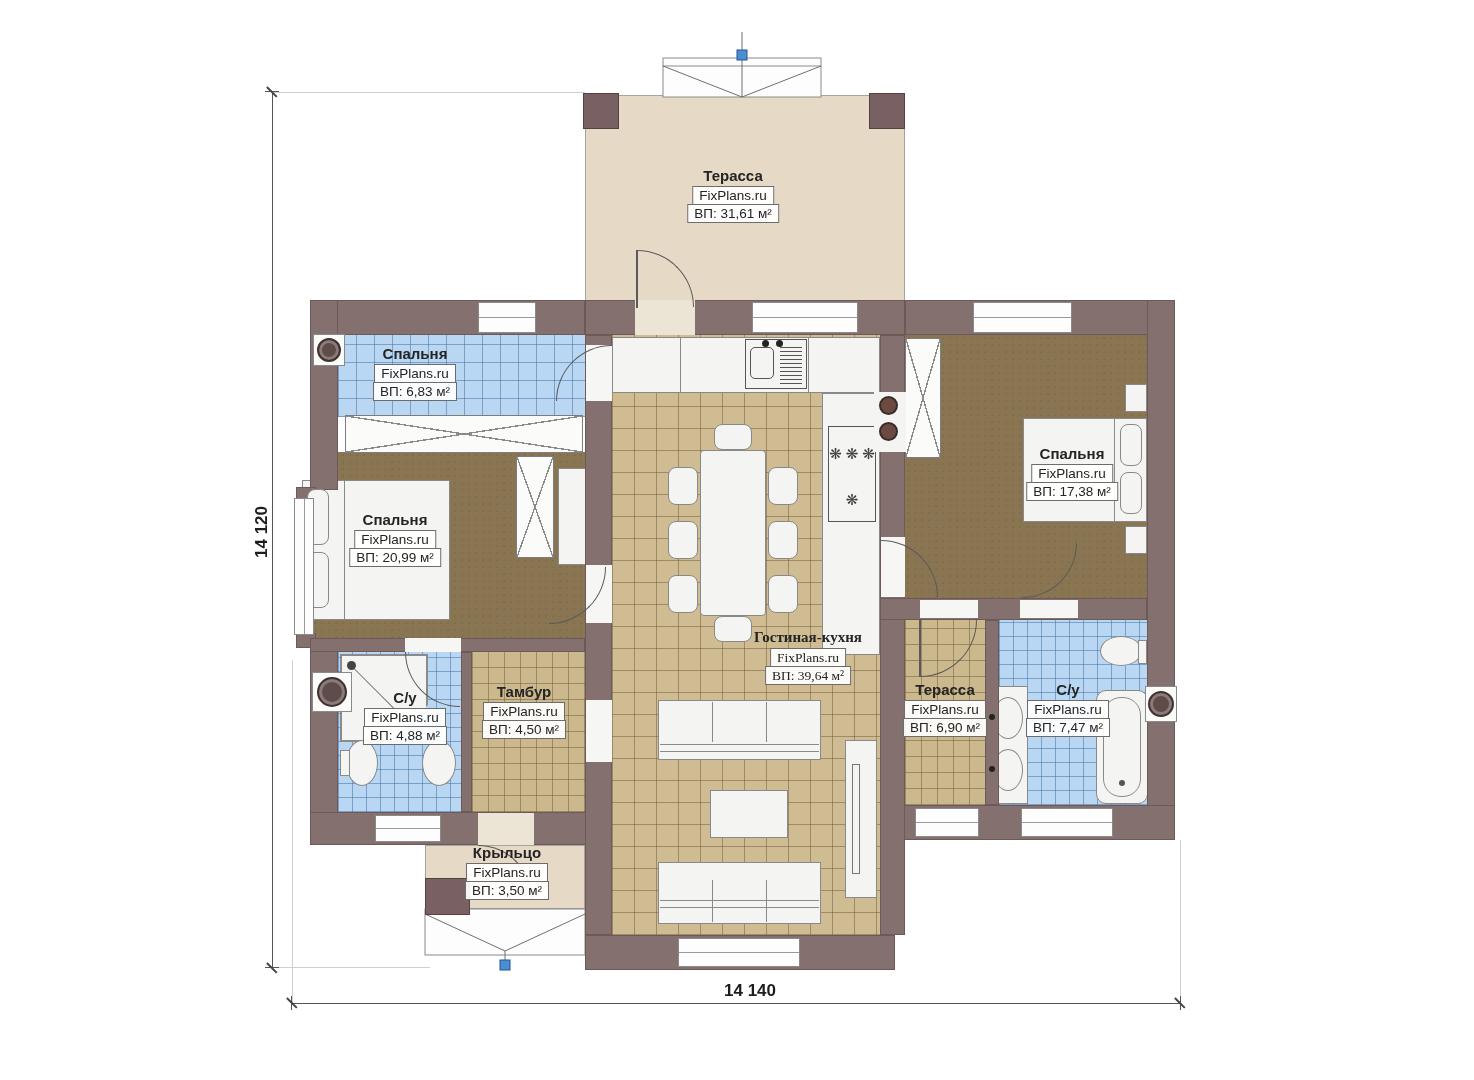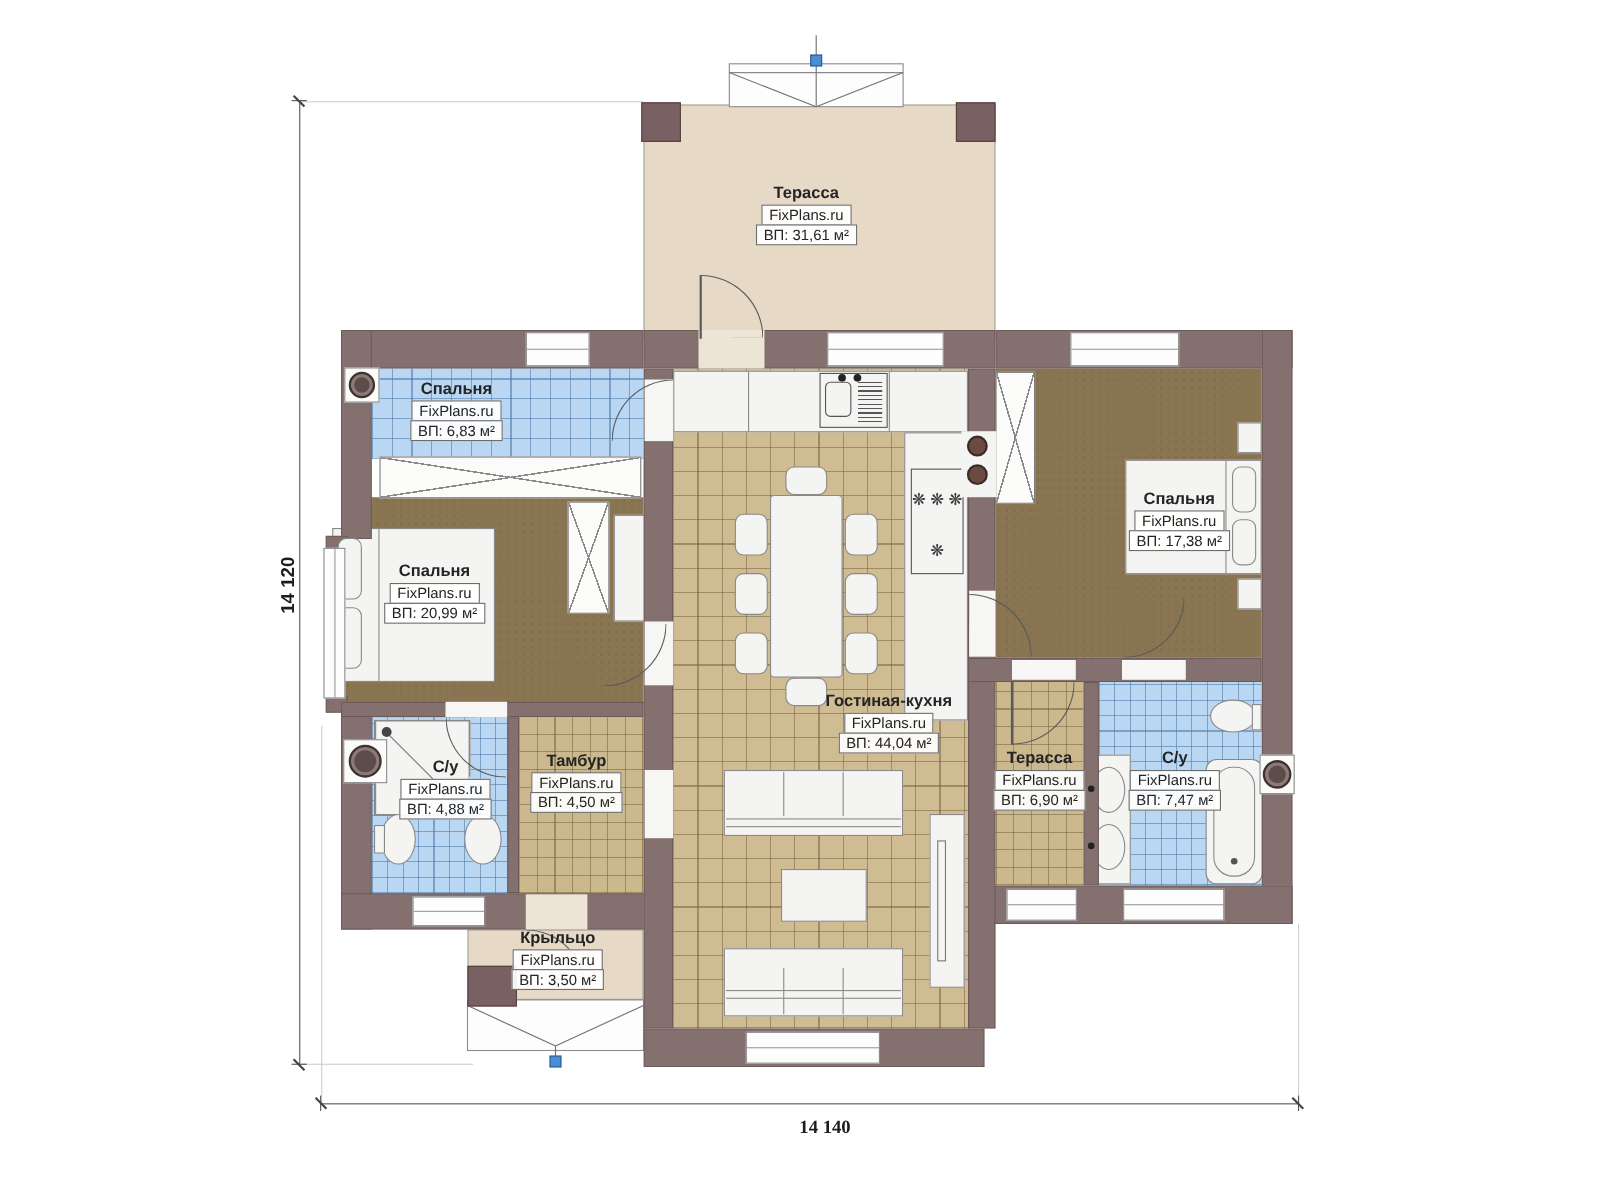--- a/index.html
+++ b/index.html
@@ -63,21 +63,21 @@
   <div class="dim" style="left:265px;top:91px;width:14px;height:1px;"></div>
   <div class="dim" style="left:265px;top:967px;width:14px;height:1px;"></div>
   <div class="slash" style="left:265px;top:91px;"></div>
   <div class="slash" style="left:265px;top:967px;"></div>
   <div class="dim-label" style="left:212px;top:522px;width:100px;transform:rotate(-90deg);">14 120</div>
   <div class="dim" style="left:292px;top:1003px;width:888px;height:1px;"></div>
   <div class="dim" style="left:291px;top:996px;width:1px;height:14px;"></div>
   <div class="dim" style="left:1180px;top:996px;width:1px;height:14px;"></div>
   <div class="slash" style="left:285px;top:1002px;"></div>
   <div class="slash" style="left:1173px;top:1002px;"></div>
-  <div class="dim-label" style="left:690px;top:1015px;width:120px;font-family:Liberation Serif, serif;">14 140</div>
+  <div class="dim-label" style="left:690px;top:981px;width:120px;">14 140</div>
 
   <svg class="abs" style="left:655px;top:18px;z-index:3;" width="175" height="82" viewBox="0 0 175 82">
     <rect x="8" y="40" width="158" height="39" fill="#fdfdfd" stroke="#8a8a8a"></rect>
     <line x1="8" y1="48" x2="166" y2="48" stroke="#8a8a8a"></line>
     <line x1="8" y1="48" x2="87" y2="79" stroke="#6f6f6f"></line>
     <line x1="166" y1="48" x2="87" y2="79" stroke="#6f6f6f"></line>
     <line x1="87" y1="14" x2="87" y2="79" stroke="#6f6f6f"></line>
     <rect x="82" y="32" width="10" height="10" fill="#4a8fd3" stroke="#24558a"></rect>
   </svg>
 
@@ -256,24 +256,24 @@
   <div class="room-label" style="left:405px;top:690px;">
     <div class="rl-name">С/у</div>
     <div class="rl-box">FixPlans.ru</div>
     <div class="rl-box">ВП: 4,88 м²</div>
   </div>
   <div class="room-label" style="left:524px;top:684px;">
     <div class="rl-name">Тамбур</div>
     <div class="rl-box">FixPlans.ru</div>
     <div class="rl-box">ВП: 4,50 м²</div>
   </div>
-  <div class="room-label" style="left:808px;top:630px;">
+  <div class="room-label" style="left:808px;top:630px;font-family:Liberation Serif, serif;">
     <div class="rl-name">Гостиная-кухня</div>
     <div class="rl-box">FixPlans.ru</div>
-    <div class="rl-box">ВП: 44,04 м²</div>
+    <div class="rl-box">ВП: 39,64 м²</div>
   </div>
   <div class="room-label" style="left:1072px;top:446px;">
     <div class="rl-name">Спальня</div>
     <div class="rl-box">FixPlans.ru</div>
     <div class="rl-box">ВП: 17,38 м²</div>
   </div>
   <div class="room-label" style="left:945px;top:682px;">
     <div class="rl-name">Терасса</div>
     <div class="rl-box">FixPlans.ru</div>
     <div class="rl-box">ВП: 6,90 м²</div>

